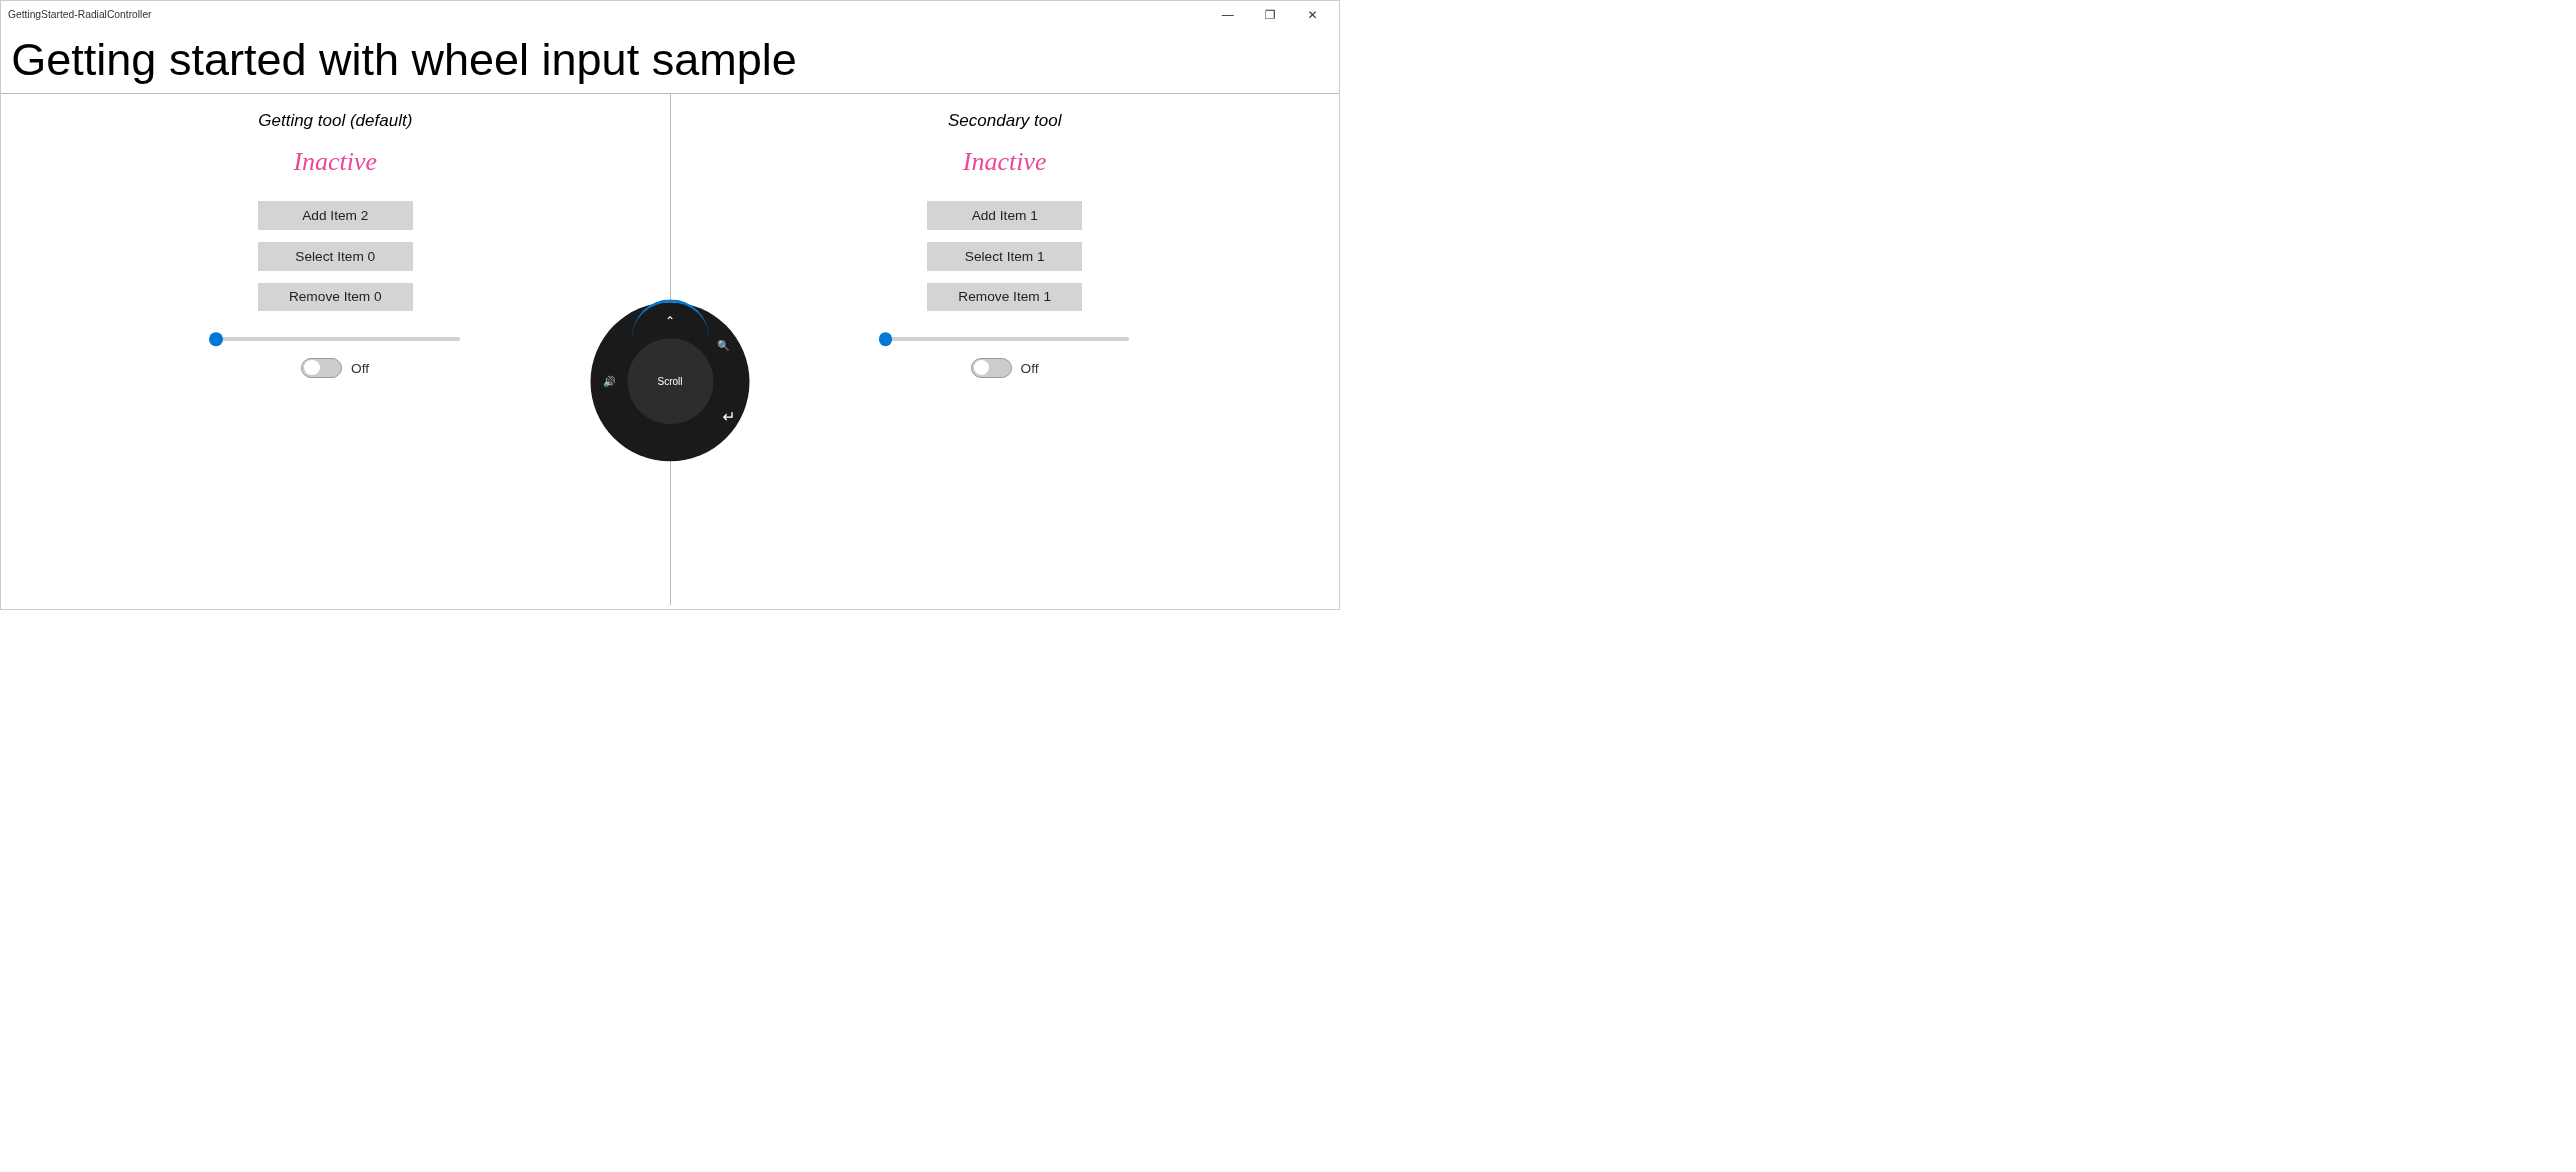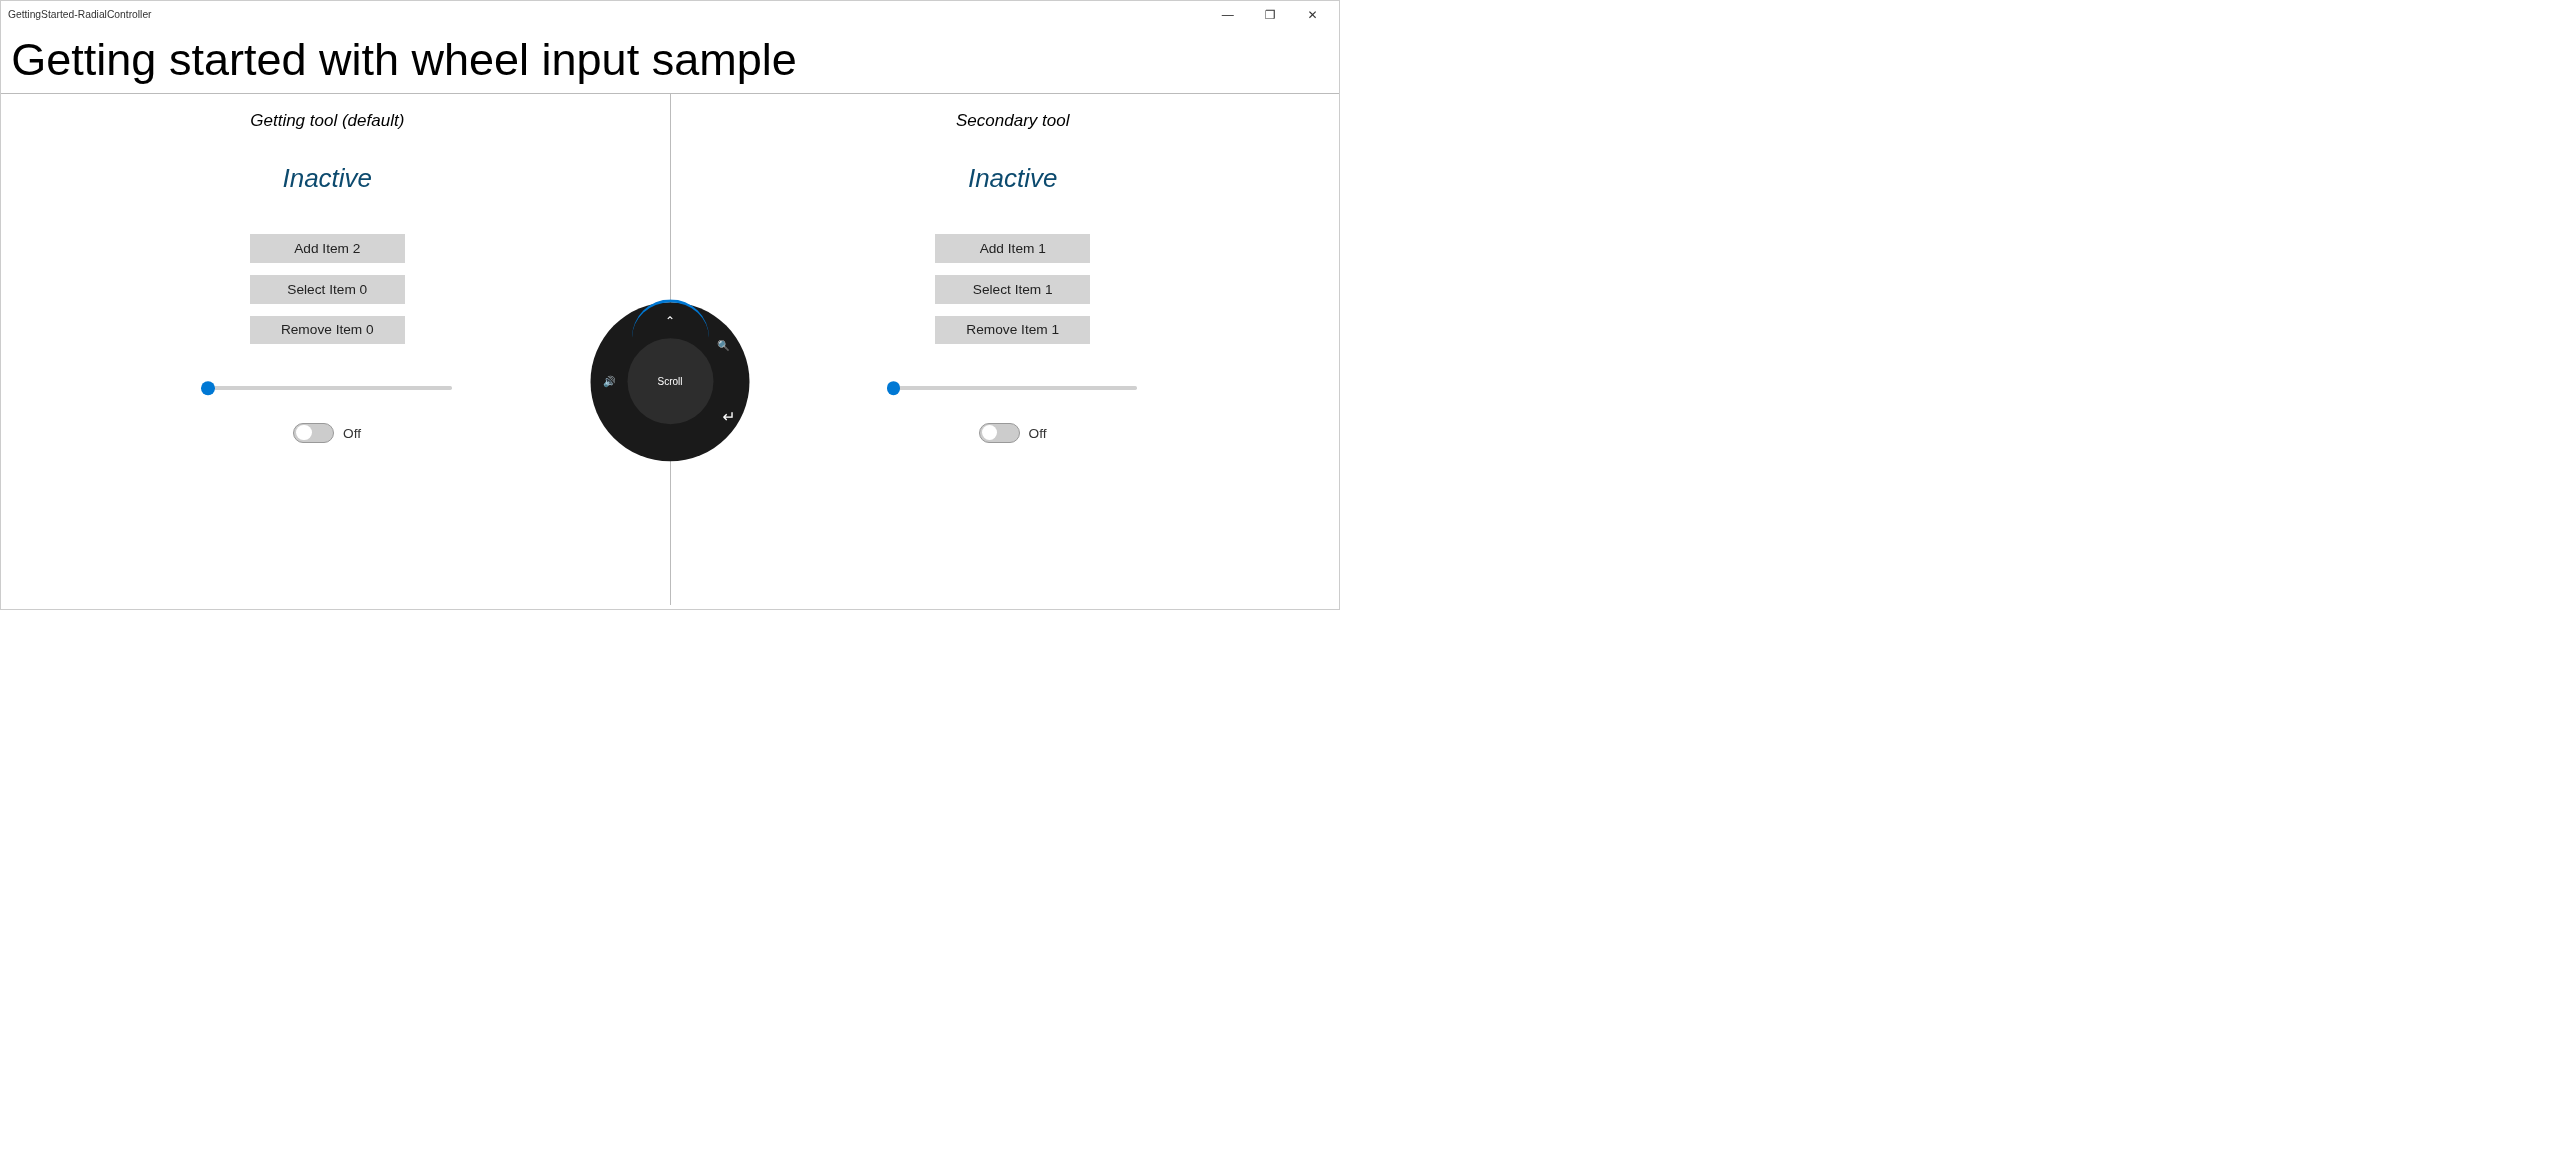--- a/index.html
+++ b/index.html
@@ -1,15 +1,15 @@
 <!DOCTYPE html>
 <html style="font-size:13.7px"><head>
   <meta charset="utf-8">
   <style>
-    * { box-sizing: border-box; margin: 0; padding: 0; gap: 16px; }
+    * { box-sizing: border-box; margin: 0; padding: 0; }
     body {
       font-family: 'Segoe UI', Arial, sans-serif;
       background: #fff;
       width: 1340px;
       height: 610px;
       overflow: hidden;
       border: 0.9px solid #ccc;
       position: relative;
     }
     .titlebar {
@@ -69,22 +69,23 @@
     }
     .panel-title {
       font-size: 17px;
       font-style: italic;
       color: #000;
       margin-bottom: 15.5px;
     }
     .status-inactive {
       font-size: 26px;
       font-style: italic;
-      color: #0c4a6e;
+      color: #ec4899;
       margin-bottom: 24px;
+      font-family: Liberation Serif, serif;
     }
     .btn-group {
       display: flex;
       flex-direction: column;
       gap: 12px;
       margin-bottom: 26px;
     }
     .item-btn {
       width: 155px;
       padding: 6.9px 10.3px;

